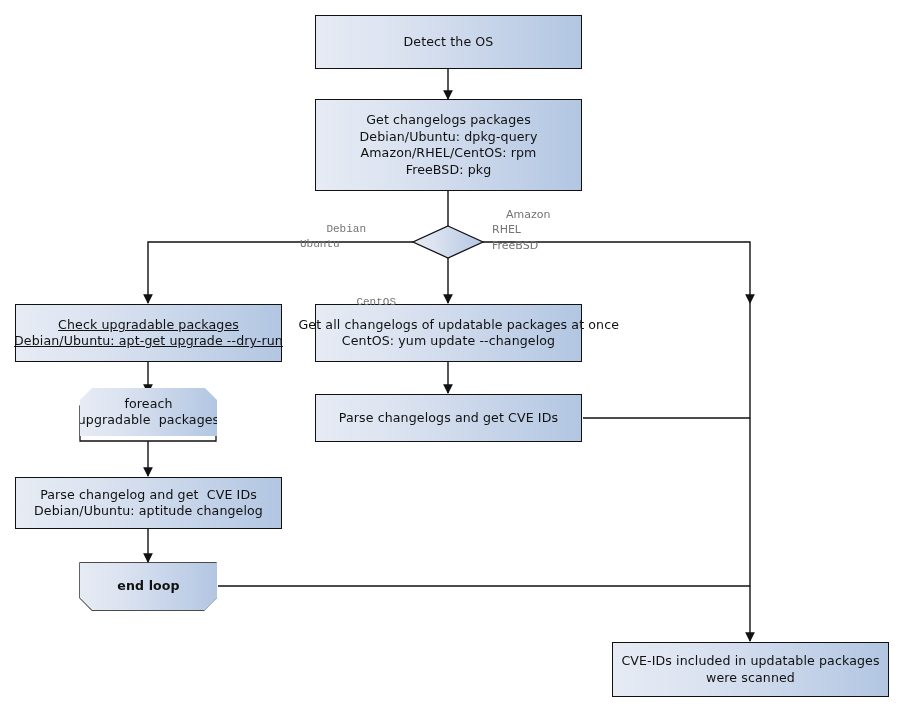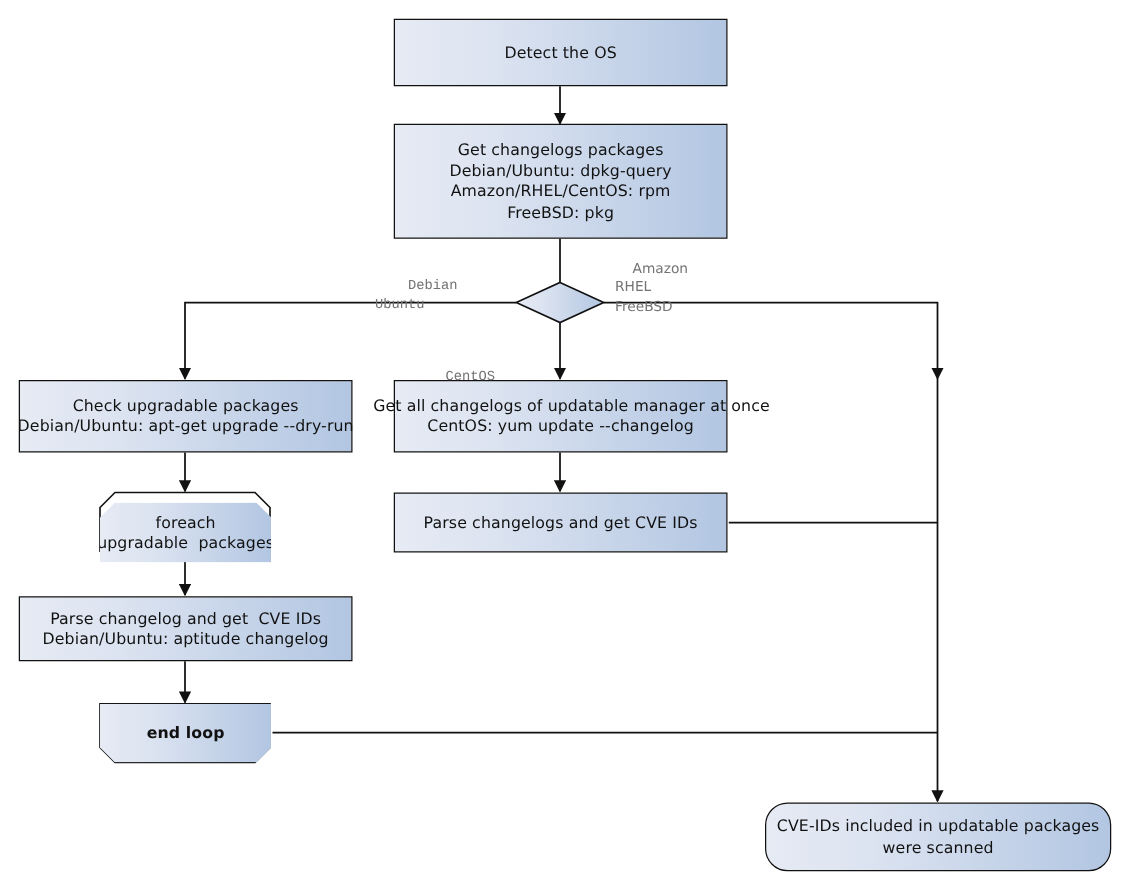--- a/index.html
+++ b/index.html
@@ -125,50 +125,50 @@
     <span>Get changelogs packages
 Debian/Ubuntu: dpkg-query
 Amazon/RHEL/CentOS: rpm
 FreeBSD: pkg</span>
   </div>
 
   <div class="node" style="left:413px; top:226px; width:70px; height:32px;">
     <span></span>
   </div>
 
-  <div class="node box" style="left:15px; top:304px; width:267px; height:58px;">
+  <div class="node box" style="left:15px; top:304px; width:267px; height:58px;text-decoration:underline;">
     <span>Check upgradable packages
 Debian/Ubuntu: apt-get upgrade --dry-run</span>
   </div>
 
   <div class="node box" style="left:315px; top:304px; width:267px; height:58px;">
-    <span style="display:block; width:300px;">Get all changelogs of updatable manager at once
+    <span style="display:block; width:300px;">Get all changelogs of updatable packages at once
 CentOS: yum update --changelog</span>
   </div>
 
 
-  <div class="node loop-start" style="left:80px; top:402px; width:137px; height:48px;">
+  <div class="node loop-start" style="left:80px; top:388px; width:137px; height:48px;">
     <span>foreach
 upgradable  packages</span>
   </div>
 
   <div class="node box" style="left:15px; top:477px; width:267px; height:52px;">
     <span>Parse changelog and get  CVE IDs
 Debian/Ubuntu: aptitude changelog</span>
   </div>
 
   <div class="node box" style="left:315px; top:394px; width:267px; height:48px;">
     <span>Parse changelogs and get CVE IDs</span>
   </div>
 
   <div class="node loop-end" style="left:80px; top:563px; width:137px; height:47px;font-weight:bold;">
     <span>end loop</span>
   </div>
 
-  <div class="node box" style="left:612px; top:642px; width:277px; height:55px;border-radius:18px;">
+  <div class="node box" style="left:612px; top:642px; width:277px; height:55px;">
     <span>CVE-IDs included in updatable packages
 were scanned</span>
   </div>
 
   <div class="edge-label right-al" style="left:300px; top:206px; width:105px;">
     <span style="white-space:pre;">Debian
 Ubuntu</span>
   </div>
 
   <div class="edge-label" style="left:492px; top:191px; width:100px; text-align:left;">

